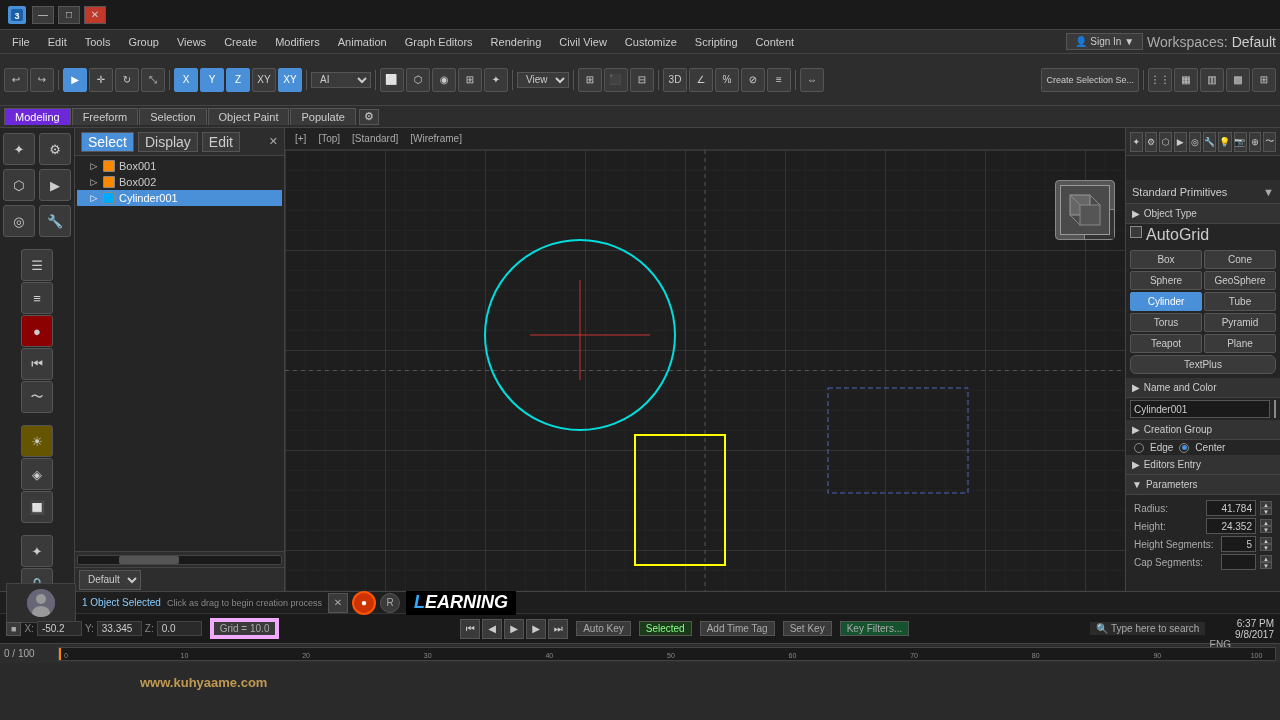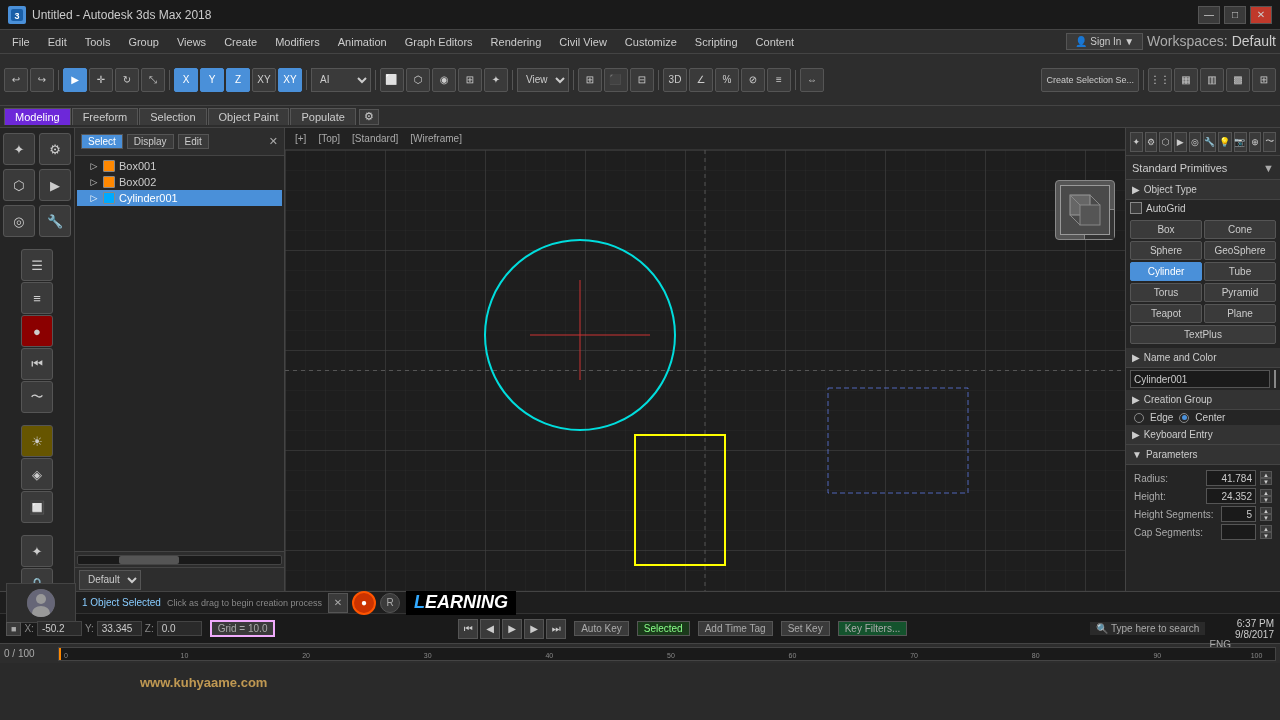--- a/index.html
+++ b/index.html
@@ -48,21 +48,21 @@
       width: 24px; height: 24px;
       background: #3a3a3a;
       border: 1px solid #555;
       color: #ccc;
       display: flex; align-items: center; justify-content: center;
       cursor: pointer; font-size: 10px; border-radius: 2px;
     }
     .tb-btn.active { background: #4a90d9; color: white; border-color: #4a90d9; }
     .tb-separator { width: 1px; height: 20px; background: #555; margin: 0 2px; }
     .tb-dropdown {
-      height: 24px;
+      height: 16px;
       background: #3a3a3a;
       border: 1px solid #555;
       color: #ccc;
       font-size: 10px;
       padding: 0 4px;
       min-width: 60px;
     }
     .tab-row {
       height: 22px;
       background: #2d2d2d;
@@ -122,21 +122,21 @@
     #scene-panel-header {
       height: 28px;
       background: #2d2d2d;
       border-bottom: 1px solid #444;
       display: flex;
       align-items: center;
       padding: 0 6px;
       gap: 4px;
     }
     .scene-filter-btn {
-      padding: 1px 6px; background: #3a3a3a; border: 1px solid #555; color: #ccc; font-size: 10px; cursor: pointer;
+      padding: 1px 6px; background: #3a3a3a; border: 1px solid #555; color: #ccc; font-size: 14px; cursor: pointer;
     }
     .scene-filter-btn.active { background: #4a90d9; color: white; }
     #scene-list { flex: 1; overflow-y: auto; padding: 2px; }
     .scene-row {
       display: flex; align-items: center; padding: 2px 4px; color: #ccc; font-size: 11px; cursor: pointer; gap: 4px;
     }
     .scene-row.selected { background: #4a90d9; color: white; }
     .scene-indent { padding-left: 12px; }
     .scene-expand { width: 10px; text-align: center; font-size: 9px; }
     .scene-icon { width: 12px; height: 12px; border: 1px solid #888; border-radius: 1px; display: inline-block; }
@@ -224,20 +224,21 @@
     .rp-icon-btn { width: 20px; height: 20px; background: #3a3a3a; border: 1px solid #555; display: flex; align-items: center; justify-content: center; cursor: pointer; font-size: 9px; color: #ccc; }
     #std-primitives-header {
       height: 24px;
       background: #2d2d2d;
       display: flex;
       align-items: center;
       padding: 0 6px;
       font-size: 11px;
       color: #ccc;
       border-bottom: 1px solid #444;
+      margin-top: 24px;
     }
     .section-header {
       height: 20px;
       background: #333;
       display: flex;
       align-items: center;
       padding: 0 6px;
       font-size: 10px;
       color: #ccc;
       border-bottom: 1px solid #444;
@@ -252,21 +253,21 @@
       background: #3a3a3a;
       border: 1px solid #555;
       color: #ccc;
       font-size: 10px;
       text-align: center;
       cursor: pointer;
       border-radius: 2px;
     }
     .obj-type-btn.active { background: #4a90d9; color: white; border-color: #4a90d9; }
     
-    .autogrid-row { display: flex; align-items: flex-end; padding: 2px 4px; gap: 4px; font-size: 10px; color: #ccc; }
+    .autogrid-row { display: flex; align-items: flex-start; padding: 2px 4px; gap: 4px; font-size: 16px; color: #ccc; }
     .checkbox-box { width: 12px; height: 12px; border: 1px solid #888; background: #3a3a3a; display: flex; align-items: center; justify-content: center; font-size: 8px; cursor: pointer; }
     
     .name-color-row { display: flex; align-items: center; padding: 2px 4px; gap: 4px; }
     .name-input { flex: 1; background: #1a1a1a; border: 1px solid #555; color: #ccc; font-size: 10px; padding: 1px 3px; height: 18px; }
     .color-swatch { width: 18px; height: 18px; background: white; border: 1px solid #888; cursor: pointer; }
     
     .radio-row { display: flex; align-items: center; padding: 2px 8px; gap: 6px; font-size: 10px; color: #ccc; }
     .radio-dot { width: 10px; height: 10px; border-radius: 50%; border: 1px solid #888; display: inline-flex; align-items: center; justify-content: center; }
     .radio-dot.active::after { content: ''; width: 5px; height: 5px; border-radius: 50%; background: #4a90d9; }
     
@@ -333,21 +334,20 @@
 </head>
 <body>
 
 <div id="title-bar">
   <div class="app-icon">
     <svg width="14" height="14" viewBox="0 0 14 14">
         <rect x="1" y="1" width="12" height="12" rx="2" fill="#1a5fa8"></rect>
         <text x="7" y="11" text-anchor="middle" font-size="9" fill="white" font-weight="bold">3</text>
       </svg>
   </div>
-  <span class="title-text">Untitled - Autodesk 3ds Max 2018</span>
   <div class="window-controls">
     <div class="win-btn">—</div>
     <div class="win-btn">□</div>
     <div class="win-btn close">✕</div>
   </div>
 </div>
 
 <div id="menu-bar">
   <div class="menu-item">File</div>
   <div class="menu-item">Edit</div>
@@ -356,21 +356,21 @@
   <div class="menu-item">Views</div>
   <div class="menu-item">Create</div>
   <div class="menu-item">Modifiers</div>
   <div class="menu-item">Animation</div>
   <div class="menu-item">Graph Editors</div>
   <div class="menu-item">Rendering</div>
   <div class="menu-item">Civil View</div>
   <div class="menu-item">Customize</div>
   <div class="menu-item">Scripting</div>
   <div class="menu-item">Content</div>
-  <div style="margin-left:auto; display:flex; align-items:flex-start; gap:4px;">
+  <div style="margin-left:auto; display:flex; align-items:flex-end; gap:4px;">
     <div style="background:#3a3a3a; border:1px solid #555; padding:2px 8px; font-size:10px; cursor:pointer; color:#ccc;">👤 Sign In ▼</div>
     <div style="font-size:14px; color:#aaa;">Workspaces: <span style="color:#ccc;">Default</span></div>
   </div>
 </div>
 
 <div id="toolbar">
 
   <div class="tb-btn" title="Undo">↩</div>
   <div class="tb-btn" title="Redo">↪</div>
   <div class="tb-separator"></div>
@@ -593,21 +593,21 @@
       <div class="obj-type-btn">Box</div>
       <div class="obj-type-btn">Cone</div>
       <div class="obj-type-btn">Sphere</div>
       <div class="obj-type-btn">GeoSphere</div>
       <div class="obj-type-btn active">Cylinder</div>
       <div class="obj-type-btn">Tube</div>
       <div class="obj-type-btn">Torus</div>
       <div class="obj-type-btn">Pyramid</div>
       <div class="obj-type-btn">Teapot</div>
       <div class="obj-type-btn">Plane</div>
-      <div class="obj-type-btn" style="grid-column: span 2;">TextPlus</div>
+      <div class="obj-type-btn" style="grid-column: span 2; border-radius: 6px;">TextPlus</div>
     </div>
 
     <div class="section-header">
       <span>▶</span>
       <span>Name and Color</span>
     </div>
     <div class="name-color-row">
       <input type="text" class="name-input" value="Cylinder001" style="">
       <div class="color-swatch"></div>
     </div>
@@ -618,21 +618,21 @@
     </div>
     <div class="radio-row">
       <div class="radio-dot"></div>
       <span>Edge</span>
       <div class="radio-dot active"></div>
       <span>Center</span>
     </div>
 
     <div class="section-header">
       <span>▶</span>
-      <span>Keyboard Entry</span>
+      <span>Editors Entry</span>
     </div>
 
     <div class="section-header">
       <span>▼</span>
       <span>Parameters</span>
     </div>
     <div class="section-content">
       <div class="param-row">
         <span class="param-label">Radius:</span>
         <input type="text" class="param-value" value="41.784" style="">
@@ -697,21 +697,21 @@
 
   <div style="display:flex; align-items:center; gap:3px;">
     <span style="background:#3a3a3a; border:1px solid #555; padding:1px 4px; font-size:9px;">■</span>
     <span class="coord-label">X:</span>
     <span class="coord-value">-50.2</span>
     <span class="coord-label">Y:</span>
     <span class="coord-value">33.345</span>
     <span class="coord-label">Z:</span>
     <span class="coord-value">0.0</span>
   </div>
-  <div style="background:#3a3a3a; border:2px solid #f0abfc; padding:1px 6px; font-size:10px;">Grid = 10.0</div>
+  <div style="background:#3a3a3a; border:4px solid #f0abfc; padding:1px 6px; font-size:10px;">Grid = 10.0</div>
 
   <div class="anim-controls">
     <div class="anim-btn">⏮</div>
     <div class="anim-btn">◀</div>
     <div class="anim-btn">▶</div>
     <div class="anim-btn">▶</div>
     <div class="anim-btn">⏭</div>
   </div>
   <div style="background:#3a3a3a; border:1px solid #555; padding:1px 6px; font-size:10px;">Auto Key</div>
   <div style="background:#3a3a3a; border:1px solid #555; padding:1px 6px; font-size:10px; background:#1a3a1a; color:#8f8;">Selected</div>

